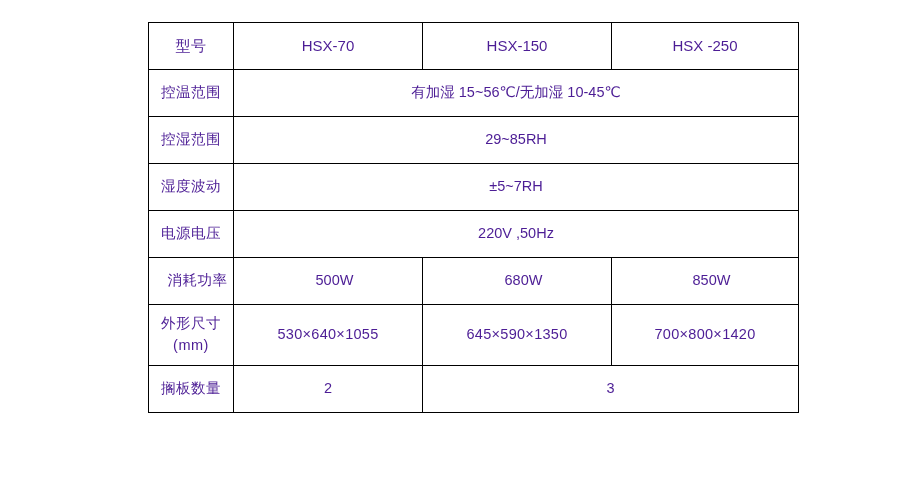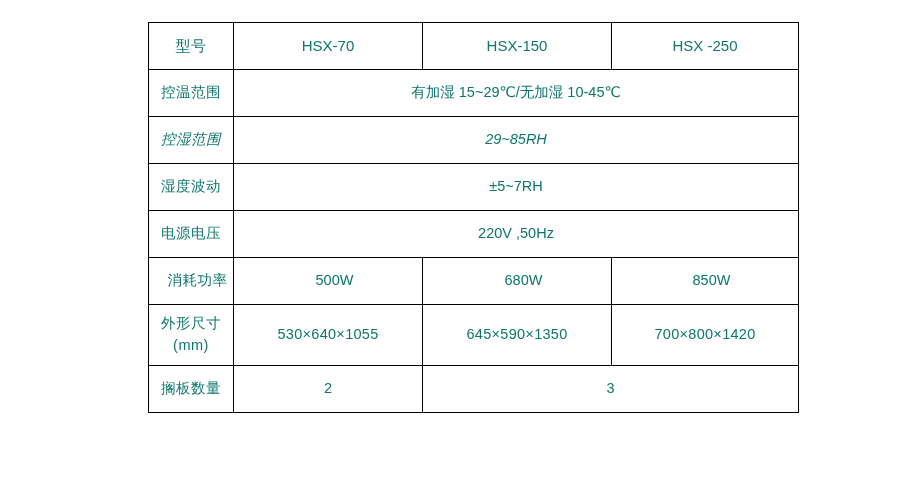--- a/index.html
+++ b/index.html
@@ -26,34 +26,34 @@
     table-layout: fixed;
     background: #ffffff;
   }
   table.spec td {
     border: 1px solid #000000;
     text-align: center;
     vertical-align: middle;
     font-size: 14.5px;
     line-height: 1.45;
     padding: 4px 3px;
-    color: #0f766e;
+    color: #4c1d95;
   }
   td.label {
     width: 78px;
     font-size: 14.5px;
     letter-spacing: 0.5px;
   }
   td.c1 { width: 182px; }
   td.c2 { width: 182px; border-radius: 20px; }
   td.c3 { width: 180px; }
   tr.r-head td { height: 38px; font-size: 15px; }
   tr.r-temp-range td { height: 38px; }
   tr.r-temp-fluct td { height: 38px; }
-  tr.r-hum-range td { height: 38px; font-style: italic; }
+  tr.r-hum-range td { height: 38px; }
   tr.r-hum-fluct td { height: 38px; }
   tr.r-voltage td { height: 38px; }
   tr.r-power td { height: 38px; padding-left: 16px; }
   tr.r-inner td { height: 70px; }
   tr.r-outer td { height: 52px; }
   tr.r-shelf td { height: 38px; }
   .label-multiline {
     display: block;
     line-height: 1.5;
   }
@@ -68,21 +68,21 @@
     <tbody>
       <tr class="r-head">
         <td class="label">型号</td>
         <td class="c1">HSX-70</td>
         <td class="c2">HSX-150</td>
         <td class="c3">HSX -250</td>
       </tr>
 
       <tr class="r-temp-range">
         <td class="label">控温范围</td>
-        <td class="wide-text" colspan="3">有加湿 15~29℃/无加湿 10-45℃</td>
+        <td class="wide-text" colspan="3">有加湿 15~56℃/无加湿 10-45℃</td>
       </tr>
 
 
       <tr class="r-hum-range">
         <td class="label">控湿范围</td>
         <td class="wide-text" colspan="3">29~85RH</td>
       </tr>
 
       <tr class="r-hum-fluct">
         <td class="label">湿度波动</td>

